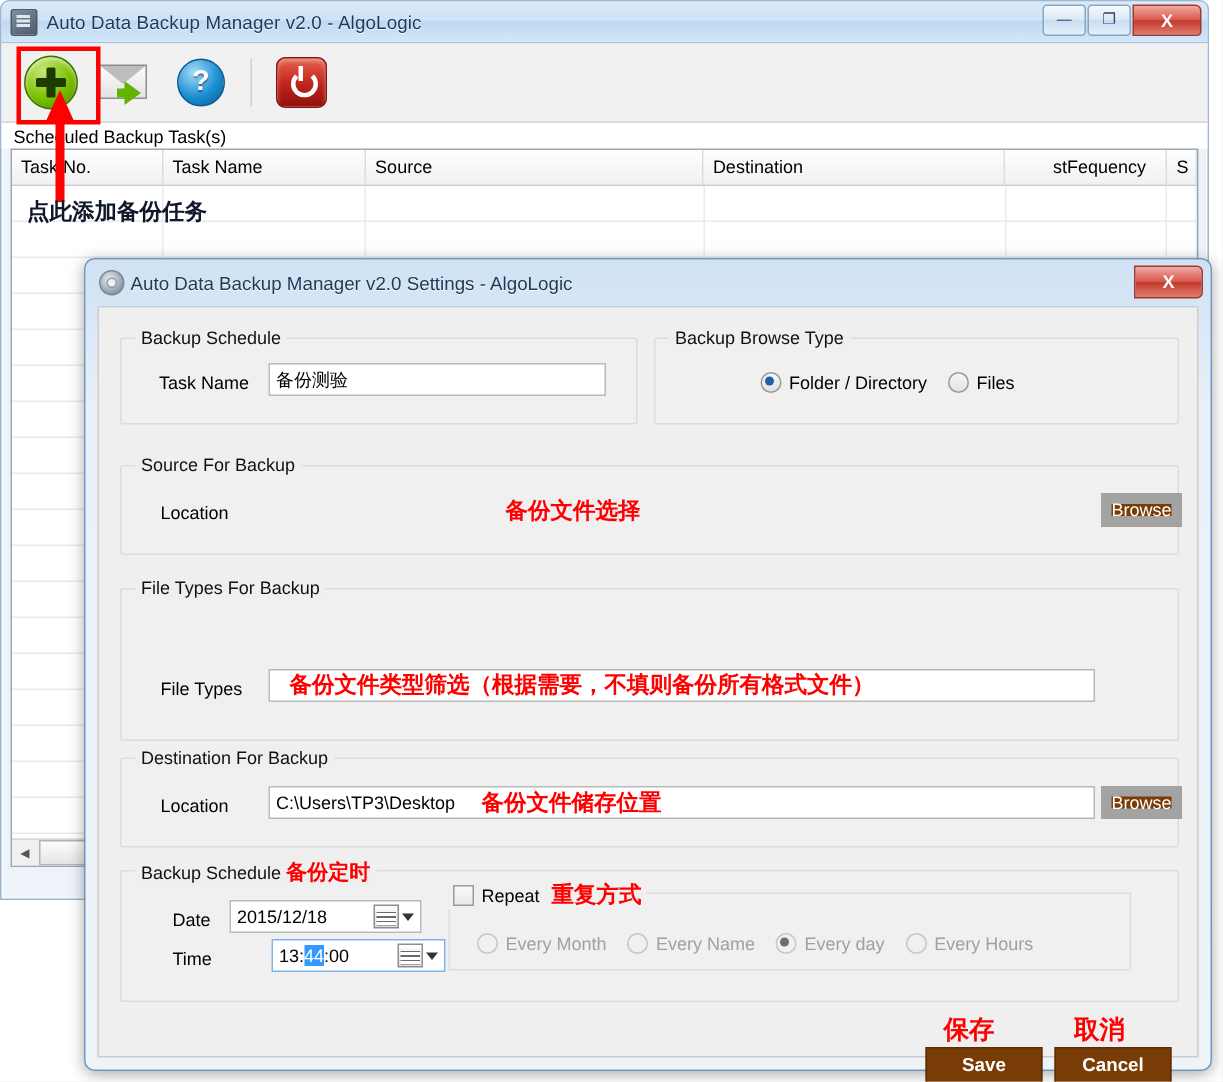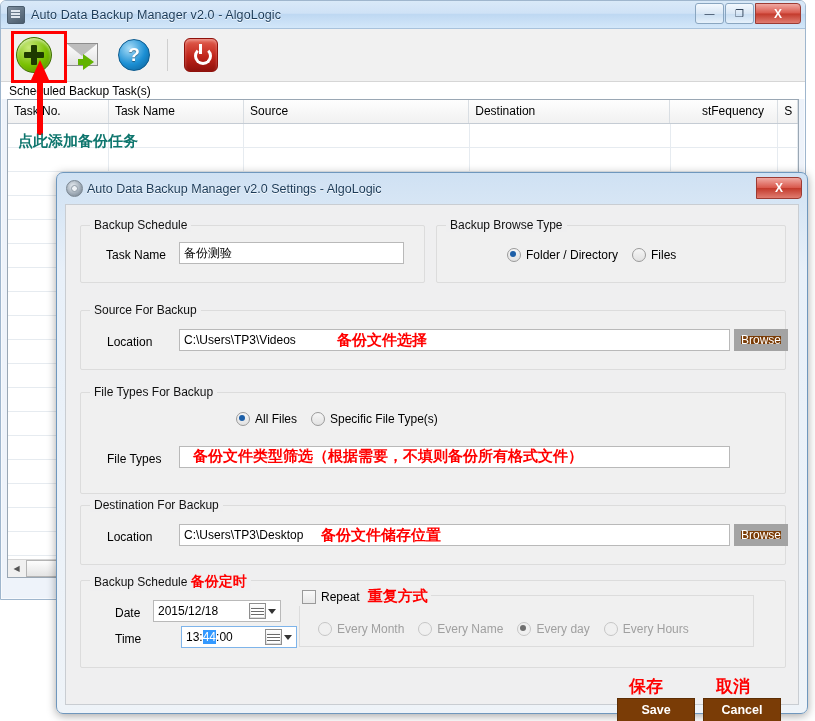--- a/index.html
+++ b/index.html
@@ -141,21 +141,21 @@
     width:17px;height:17px;display:flex;align-items:center;justify-content:center;
     font-size:8px;color:#555;background:#f0f0f0;
   }
   .hs-thumb{
     width:46px;height:15px;margin-left:1px;
     background:linear-gradient(to bottom,#fdfdfd,#e4e4e4);
     border:1px solid #b4b4b4;
   }
   #arrow-annotation{position:absolute;left:30px;top:60px;width:20px;height:75px;z-index:40;}
   #anno-add-task{
-    position:absolute;left:18px;top:132px;font-size:15px;color:#0f766e;font-weight:bold;z-index:41;
+    position:absolute;left:18px;top:132px;font-size:15px;color:#0f172a;font-weight:bold;z-index:41;
     font-family:"DejaVu Sans",sans-serif;white-space:nowrap;
   }
 
   
   #settings-dialog{
     position:absolute;left:56px;top:172px;width:752px;height:542px;
     border:1px solid #6f97bd;border-radius:7px;
     background:linear-gradient(to bottom,#cfe1f3,#e8f0f9 18%,#eef3f8);
     box-shadow:0 2px 10px rgba(0,0,0,.35);
     box-sizing:border-box;
@@ -493,37 +493,26 @@
         <span class="radio">
           <span class="rd"></span>
           <span>Files</span>
         </span>
       </div>
     </div>
 
     <div class="gbox" style="left:14px;top:105px;width:706px;height:60px;">
       <span class="gbox-title">Source For Backup</span>
       <span class="fld-label" style="position:absolute;left:26px;top:24px;">Location</span>
-      <div class="txtbox" style="position:absolute;left:98px;top:18px;width:551px;height:22px;">C:\Users\TP3\Videos</div>
       <div class="browse-btn" style="position:absolute;left:653px;top:18px;width:54px;height:22px;">Browse</div>
       <span class="anno-red" style="left:256px;top:20px;font-size:15px;">备份文件选择</span>
     </div>
 
     <div class="gbox" style="left:14px;top:187px;width:706px;height:102px;">
       <span class="gbox-title">File Types For Backup</span>
-      <div style="position:absolute;left:155px;top:19px;display:flex;align-items:center;">
-        <span class="radio">
-          <span class="rd on"></span>
-          <span>All Files</span>
-        </span>
-        <span class="radio">
-          <span class="rd"></span>
-          <span>Specific File Type(s)</span>
-        </span>
-      </div>
       <span class="fld-label" style="position:absolute;left:26px;top:59px;">File Types</span>
       <div class="txtbox" style="position:absolute;left:98px;top:53px;width:551px;height:22px;" title=""></div>
       <span class="anno-red" style="left:112px;top:54px;font-size:15px;">备份文件类型筛选（根据需要，不填则备份所有格式文件）</span>
     </div>
 
     <div class="gbox" style="left:14px;top:300px;width:706px;height:60px;">
       <span class="gbox-title">Destination For Backup</span>
       <span class="fld-label" style="position:absolute;left:26px;top:24px;">Location</span>
       <div class="txtbox" style="position:absolute;left:98px;top:18px;width:551px;height:22px;">C:\Users\TP3\Desktop</div>
       <div class="browse-btn" style="position:absolute;left:653px;top:18px;width:54px;height:22px;">Browse</div>

